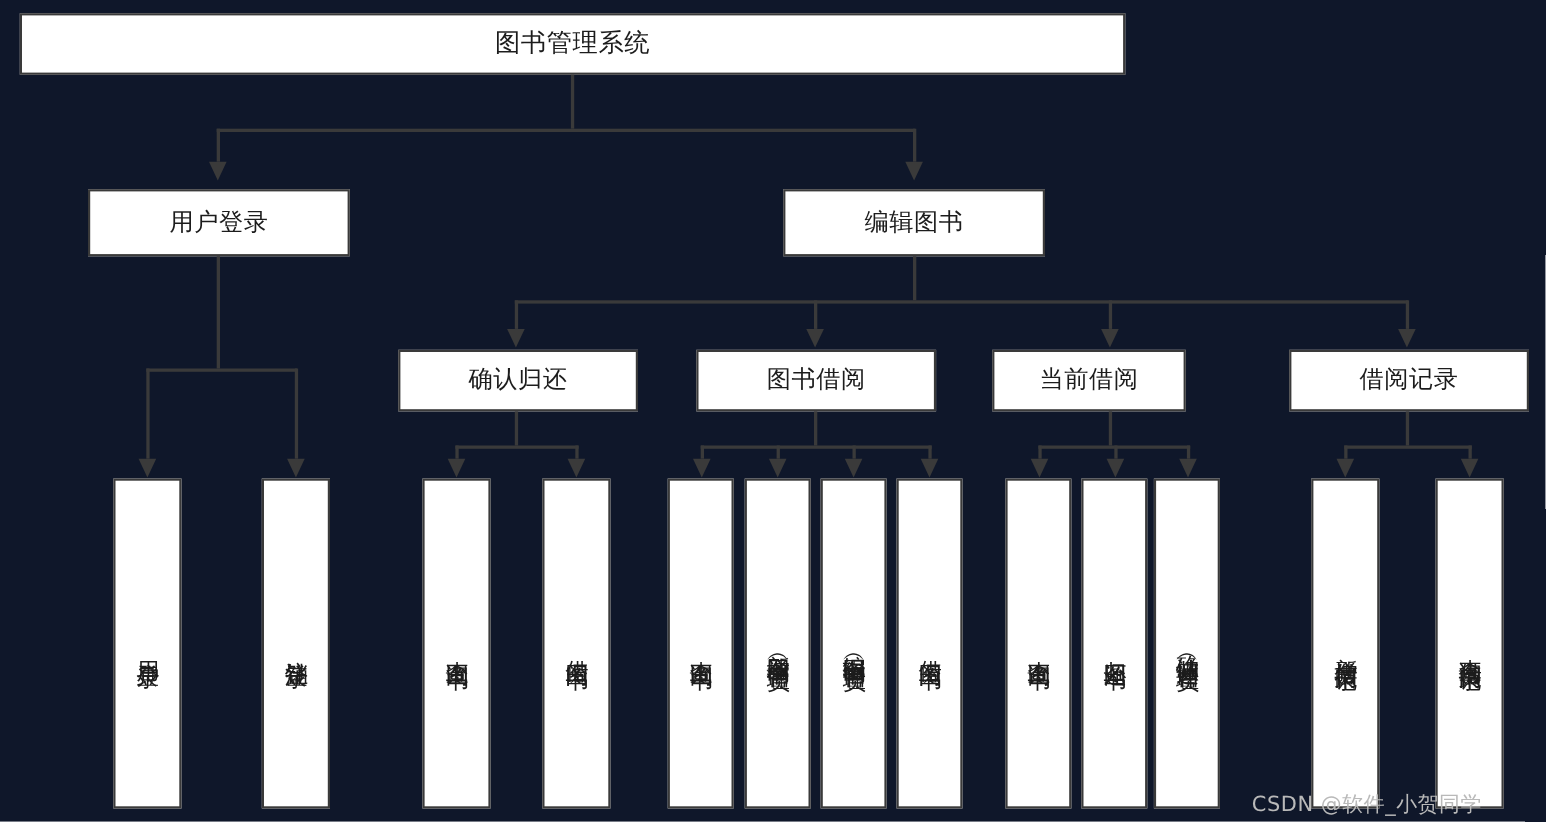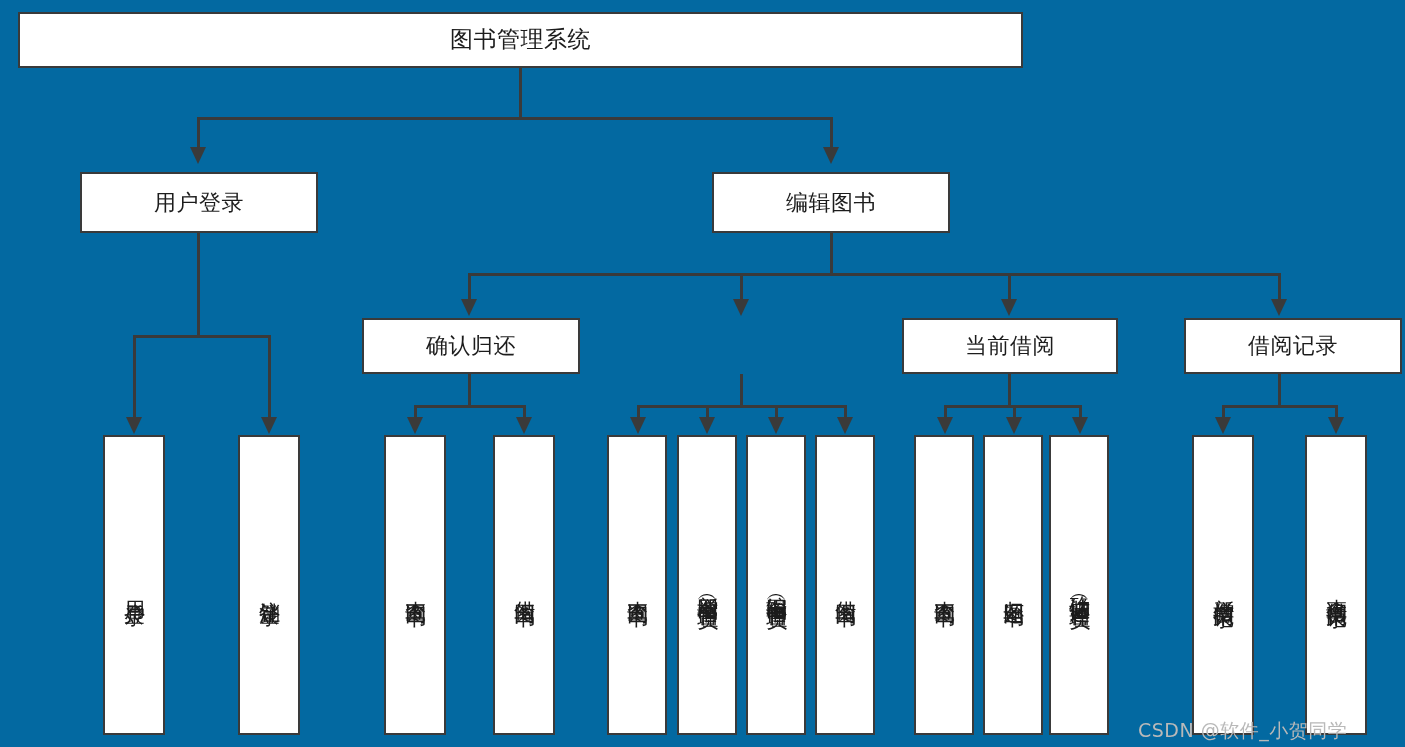--- a/index.html
+++ b/index.html
@@ -9,21 +9,21 @@
     background: #ffffff;
   }
   body {
     font-family: "DejaVu Sans", "Liberation Sans", sans-serif;
     color: #1a1a1a;
   }
   #canvas {
     position: relative;
     width: 1405px;
     height: 747px;
-    background: #0369a1;
+    background: #0f172a;
     overflow: hidden;
   }
   
   .node {
     position: absolute;
     box-sizing: border-box;
     background: #ffffff;
     border: 2.5px solid #3a3a3a;
     display: flex;
     align-items: center;
@@ -129,26 +129,29 @@
   <div class="vline" style="left:1008px; top:273px; height:26px;"></div>
   <div class="arrow" style="left:1001px; top:299px;"></div>
 
   <div class="vline" style="left:1278px; top:273px; height:26px;"></div>
   <div class="arrow" style="left:1271px; top:299px;"></div>
 
   <div class="node level2" style="left:362px; top:318px; width:218px; height:56px;">
     <span class="label">确认归还</span>
   </div>
 
-
-  <div class="node level2" style="left:902px; top:318px; width:216px; height:56px;">
+  <div class="node level2" style="left:633px; top:318px; width:218px; height:56px;">
+    <span class="label">图书借阅</span>
+  </div>
+
+  <div class="node level2" style="left:902px; top:318px; width:176px; height:56px;">
     <span class="label">当前借阅</span>
   </div>
 
-  <div class="node level2" style="left:1172px; top:318px; width:218px; height:56px;margin-left:12px;">
+  <div class="node level2" style="left:1172px; top:318px; width:218px; height:56px;">
     <span class="label">借阅记录</span>
   </div>
 
   <div class="vline" style="left:468px; top:374px; height:31px;"></div>
   <div class="hline" style="left:414px; top:405px; width:112px;"></div>
   <div class="vline" style="left:414px; top:405px; height:12px;"></div>
   <div class="arrow" style="left:407px; top:417px;"></div>
   <div class="vline" style="left:523px; top:405px; height:12px;"></div>
   <div class="arrow" style="left:516px; top:417px;"></div>
 

